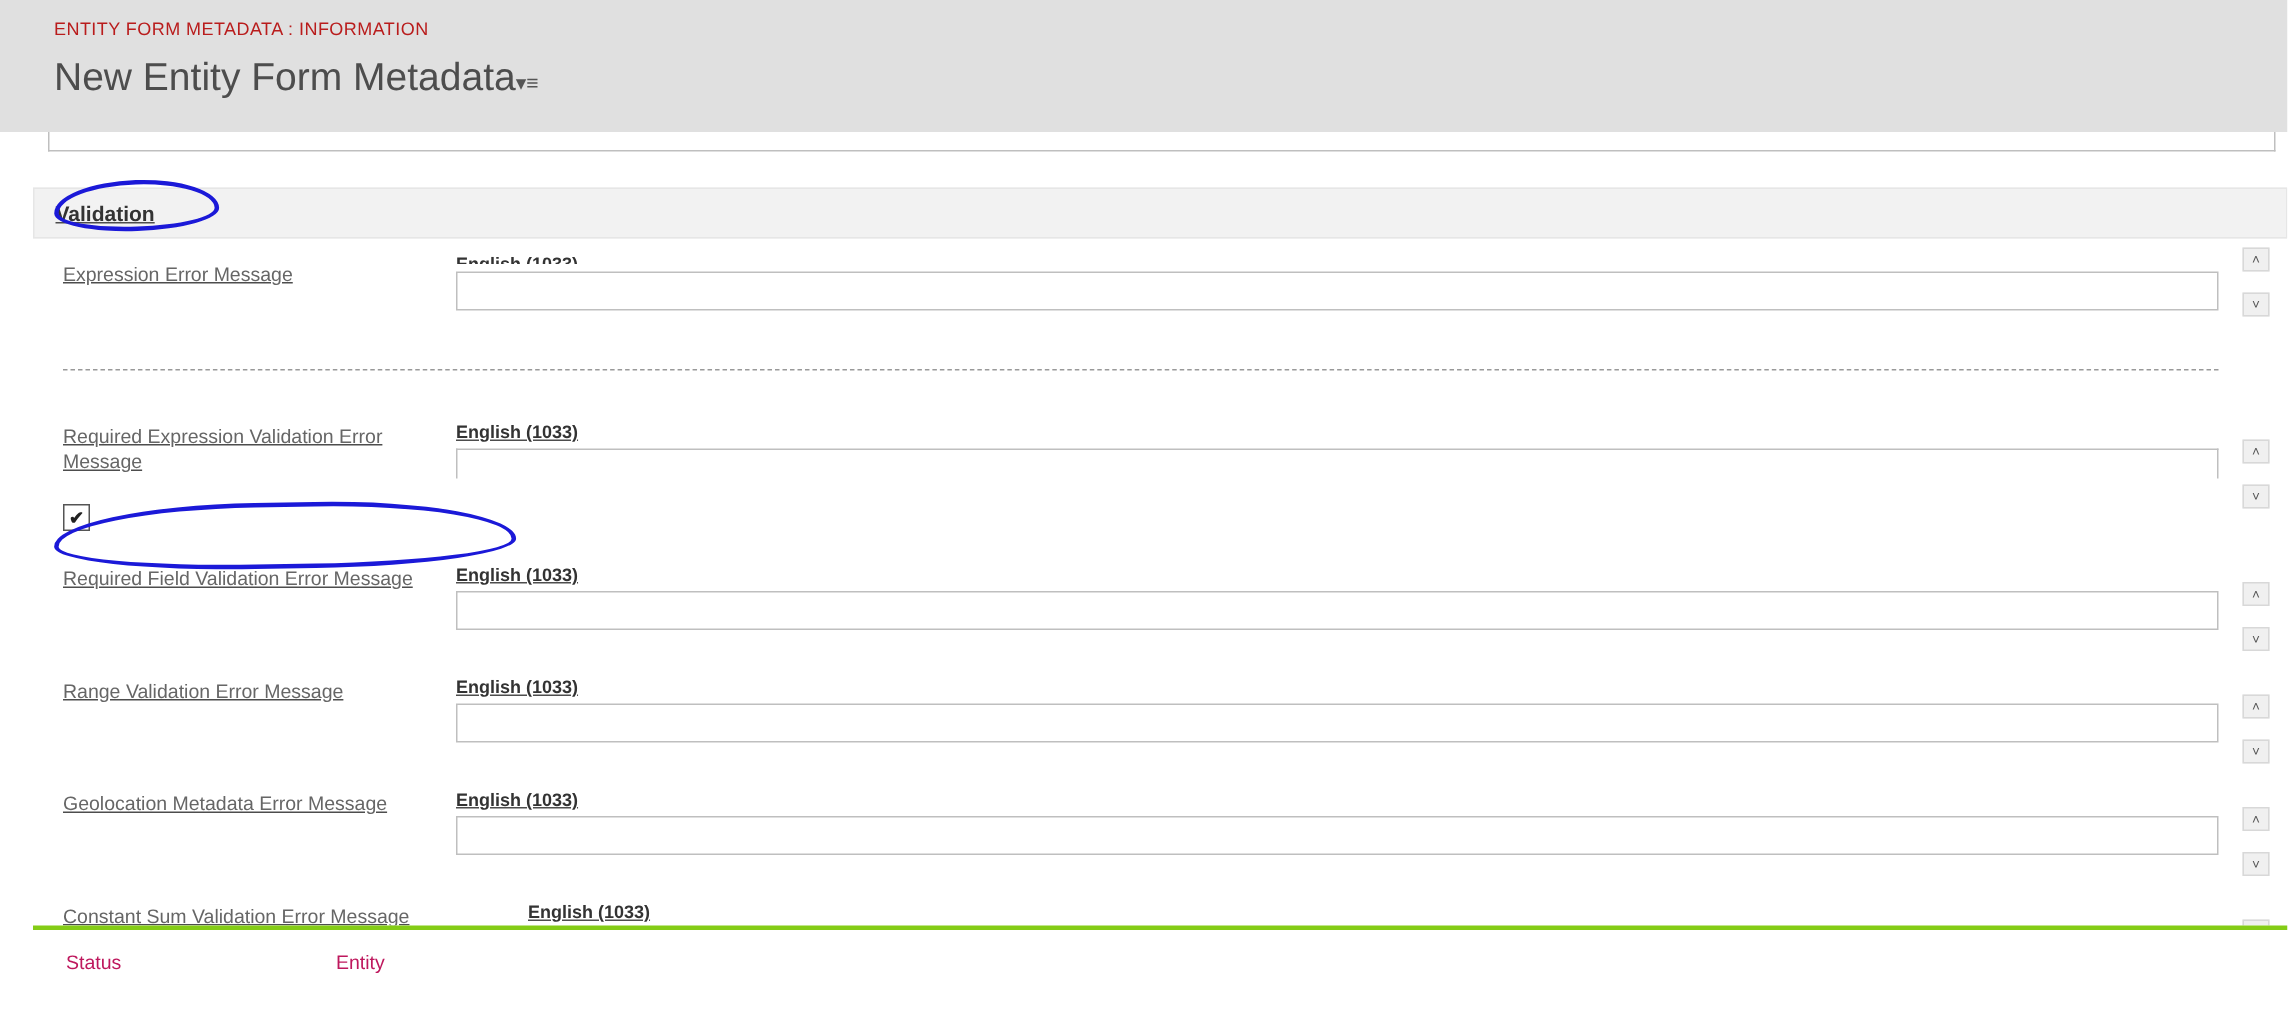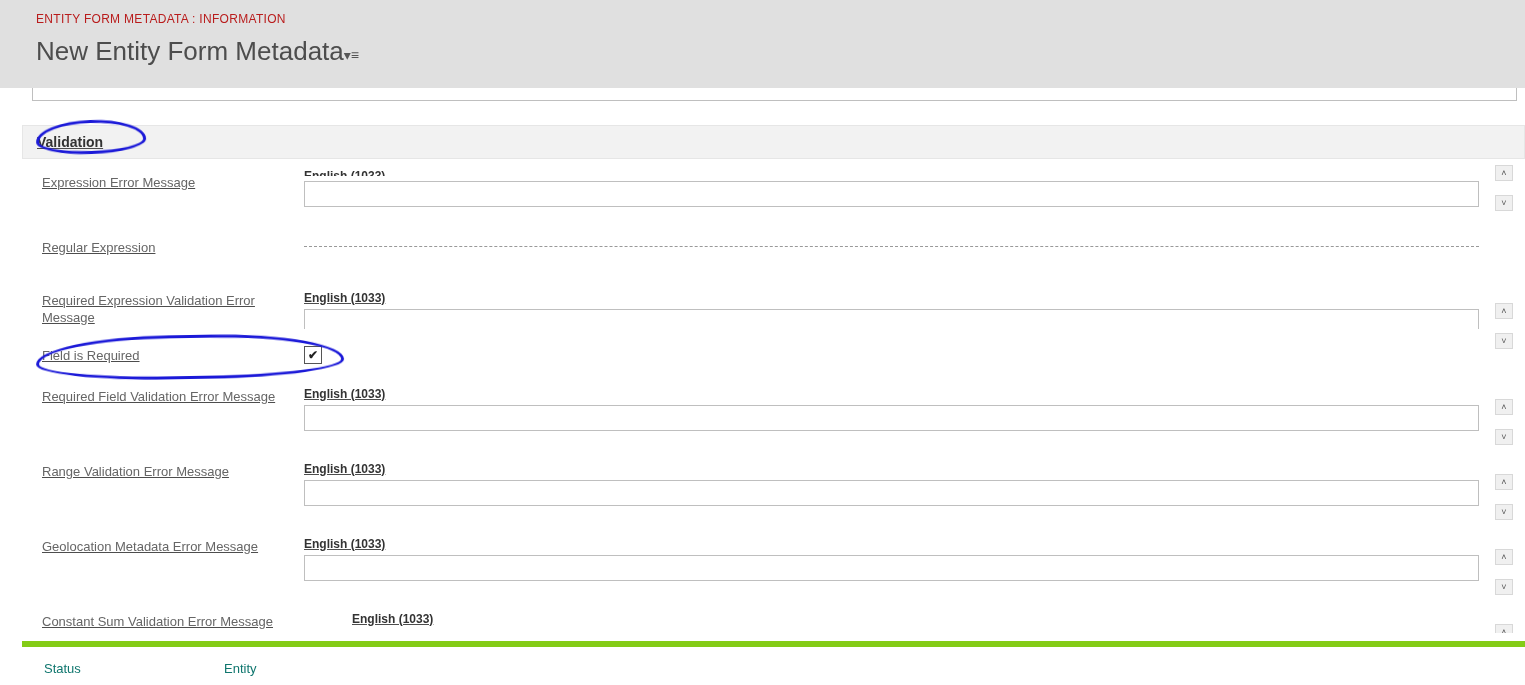--- a/index.html
+++ b/index.html
@@ -146,27 +146,27 @@
     justify-content: center;
     font-size: 12px;
     font-weight: 700;
     color: #222;
     background: #fff;
     cursor: pointer;
   }
   .status-bar {
     position: absolute;
     left: 22px; right: 0; bottom: 0;
-    height: 44px;
-    background: #fff;
-    border-top: 6px solid #84cc16;
+    height: 68px;
+    background: #fff;
+    border-top: 3px solid #84cc16;
     padding: 14px 22px;
     display: flex;
     font-size: 13px;
-    color: #0f766e;
+    color: #be185d;
   }
   .status-label { width: 180px; }
   
   .annot {
     position: absolute;
     border: 3px solid #1b19d8;
     border-radius: 50%;
     pointer-events: none;
     z-index: 20;
   }
@@ -210,40 +210,38 @@
         <span class="lang-label cutoff">English (1033)</span>
         <textarea class="text-input text-input-tight" style=""></textarea>
         <div class="scroll-handles shiftup">
           <span>˄</span>
           <span>˅</span>
         </div>
       </div>
     </div>
 
     <div class="form-row" style="margin-bottom:34px;">
-      <div class="form-label">Regular Expression</div>
       <div class="form-value">
         <div class="dashed-line"></div>
       </div>
     </div>
 
     <div class="form-row" style="margin-bottom:14px;">
       <div class="form-label">Required Expression Validation Error Message</div>
       <div class="form-value">
         <span class="lang-label">English (1033)</span>
         <textarea class="text-input" style="height: 20px; border-bottom: none;"></textarea>
         <div class="scroll-handles">
           <span>˄</span>
           <span>˅</span>
         </div>
       </div>
     </div>
 
     <div class="form-row" style="margin-bottom:22px;">
-      <div class="form-label">Field is Required</div>
       <div class="form-value">
         <span class="checkbox-wrap">✔</span>
       </div>
     </div>
 
     <div class="form-row">
       <div class="form-label">Required Field Validation Error Message</div>
       <div class="form-value">
         <span class="lang-label">English (1033)</span>
         <textarea class="text-input" style=""></textarea>

